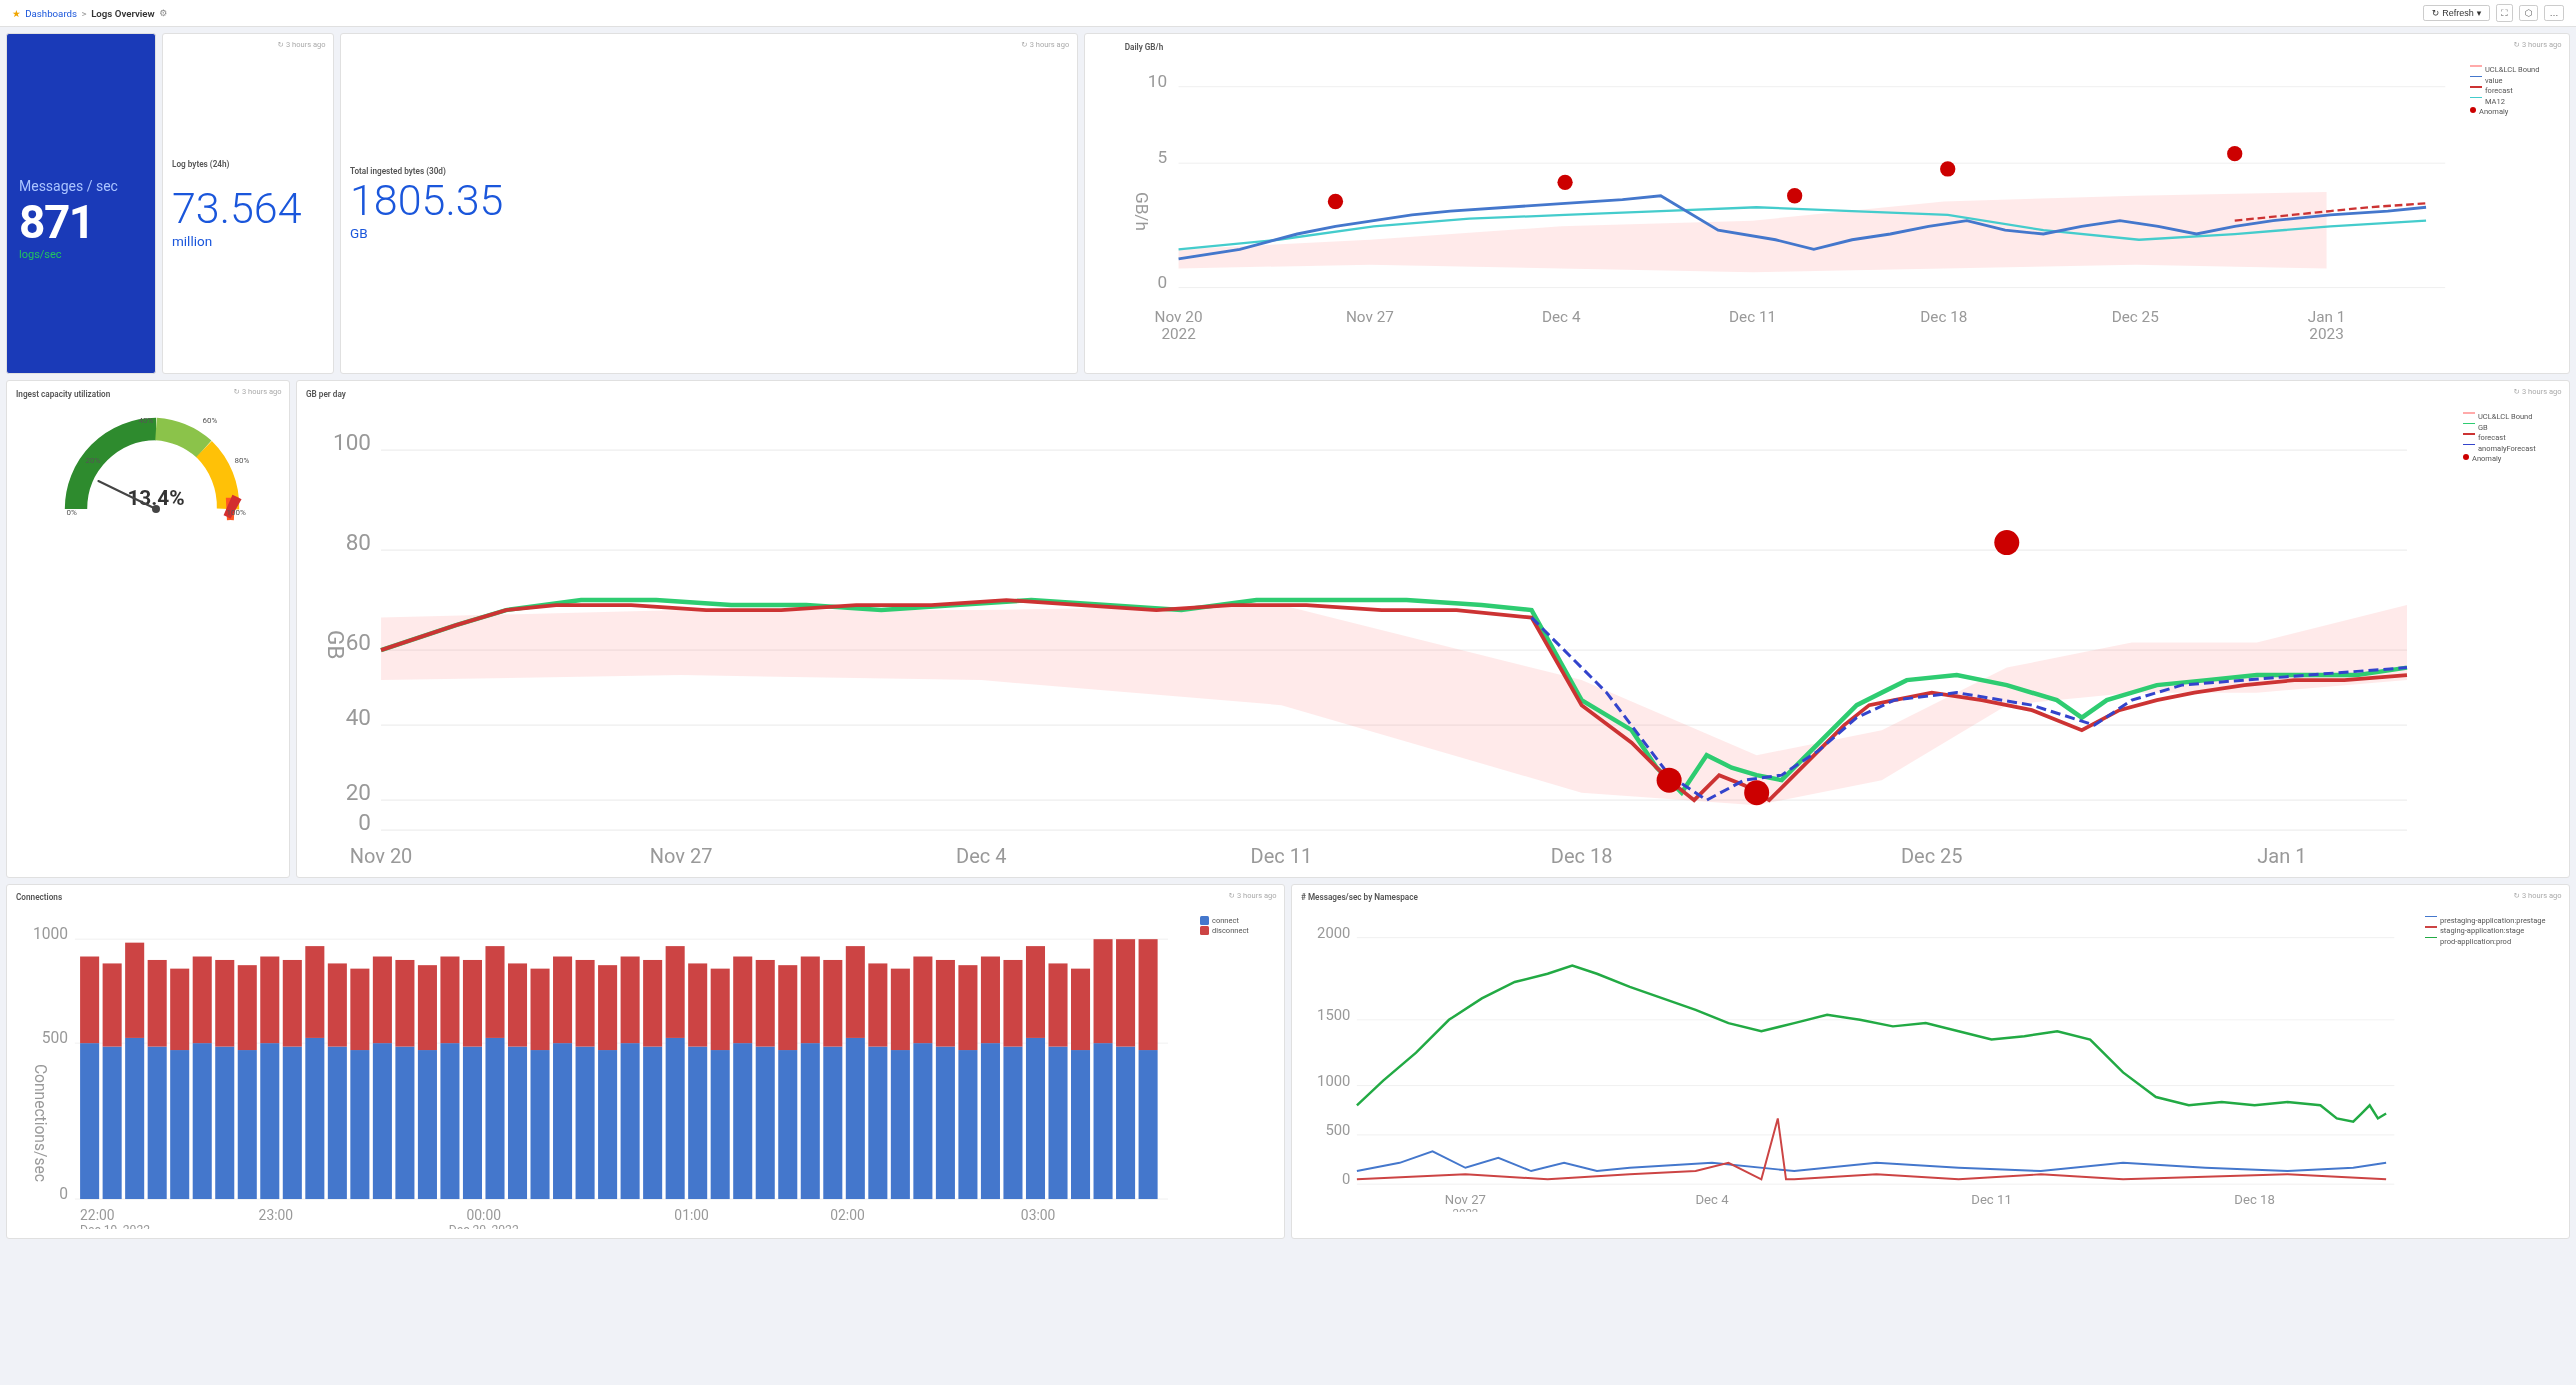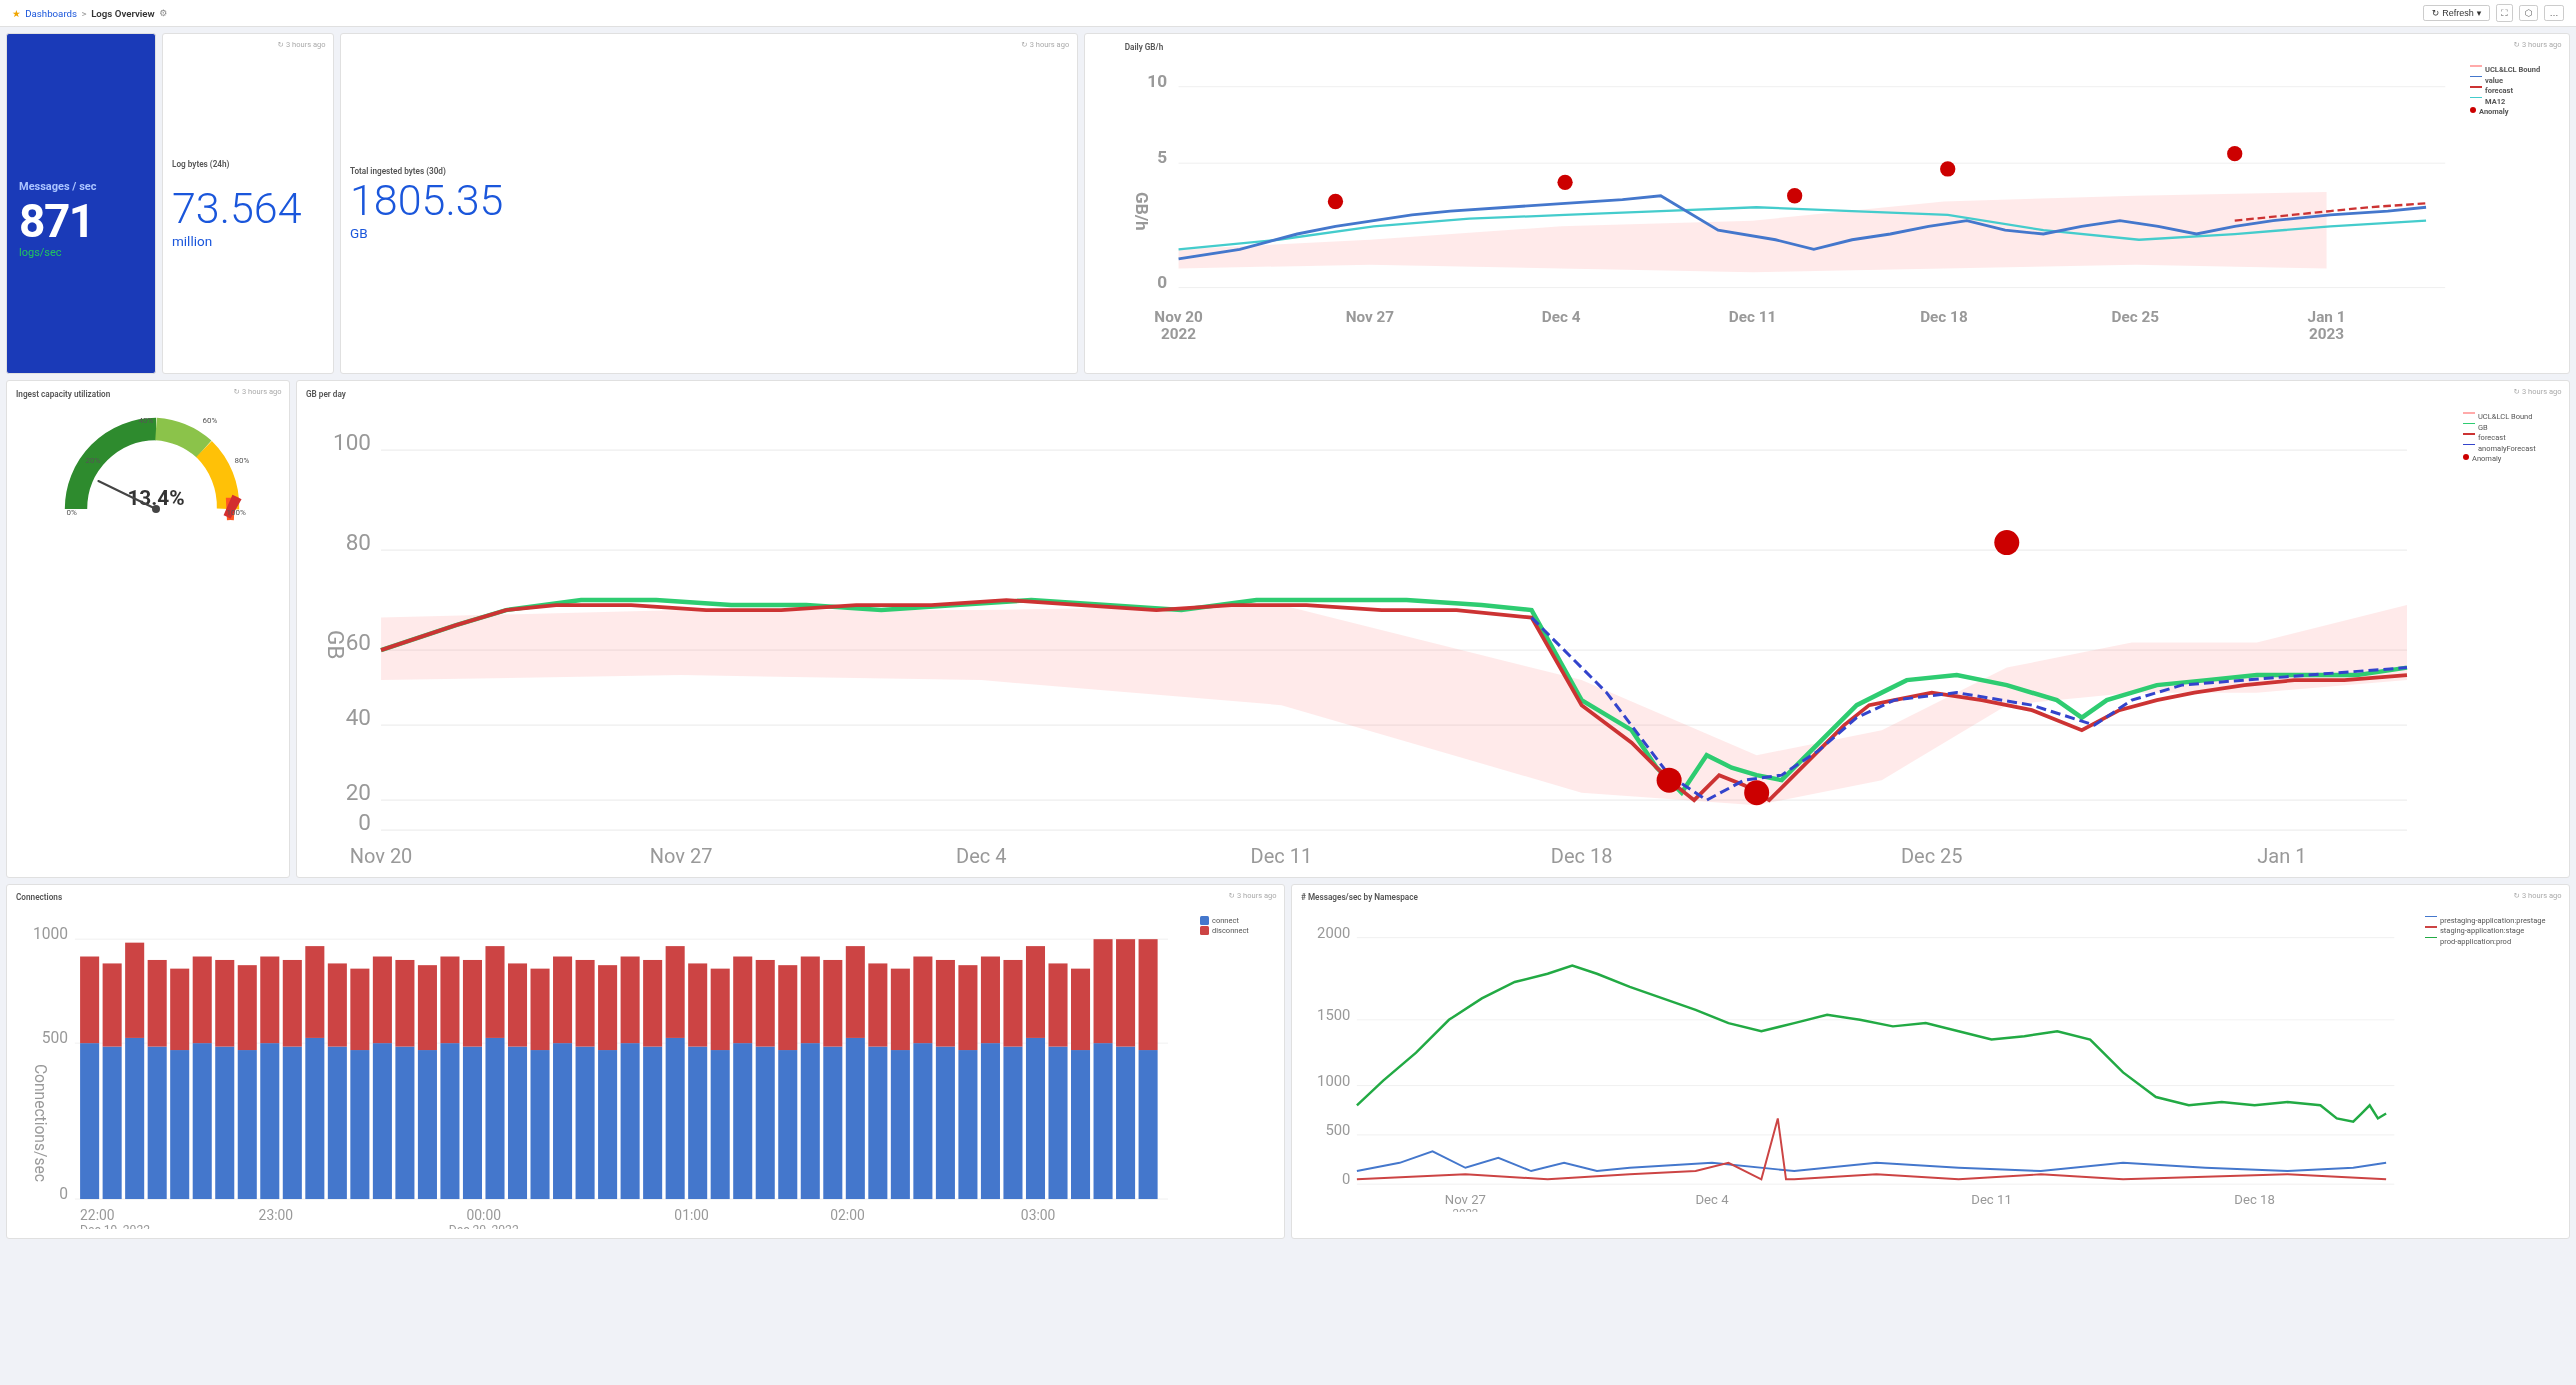--- a/index.html
+++ b/index.html
@@ -93,22 +93,22 @@
       width: 150px;
       min-width: 150px;
       display: flex;
       flex-direction: column;
       justify-content: center;
       align-items: flex-start;
       padding: 12px;
     }
     .panel-blue .panel-title {
       color: #aac4ff;
-      font-size: 11px;
-      font-weight: 700;
+      font-size: 14px;
+      font-weight: 400;
       margin-top: 32px;
     }
     .big-number {
       font-size: 46px;
       font-weight: 700;
       color: #fff;
       line-height: 1.1;
       letter-spacing: -1.5px;
     }
     .big-unit {
@@ -261,21 +261,21 @@
         <div class="big-sub">GB</div>
       </div>
     </div>
 
     <div class="panel panel-daily-gbh">
       <div class="panel-title">Daily GB/h</div>
       <div class="panel-time">
         <span>↻</span>
           <span>3 hours ago</span>
       </div>
-      <div class="chart-with-legend" style="margin-top:6px;font-weight:bold;">
+      <div class="chart-with-legend" style="margin-top:6px;">
         <div style="flex:1;min-width:0;">
           <svg width="100%" viewBox="0 0 700 160" preserveAspectRatio="none" style="font-size:12px">
 
             <text x="22" y="15" class="axis-label" text-anchor="end" style="font-size:9px;fill:#999">10</text>
             <text x="22" y="55" class="axis-label" text-anchor="end" style="font-size:9px;fill:#999">5</text>
             <text x="22" y="120" class="axis-label" text-anchor="end" style="font-size:9px;fill:#999">0</text>
             <text x="8" y="70" style="font-size:9px;fill:#999;writing-mode:tb;dominant-baseline:middle">GB/h</text>
 
             <line x1="28" y1="15" x2="690" y2="15" stroke="#eee" stroke-width="0.5"></line>
             <line x1="28" y1="55" x2="690" y2="55" stroke="#eee" stroke-width="0.5"></line>

